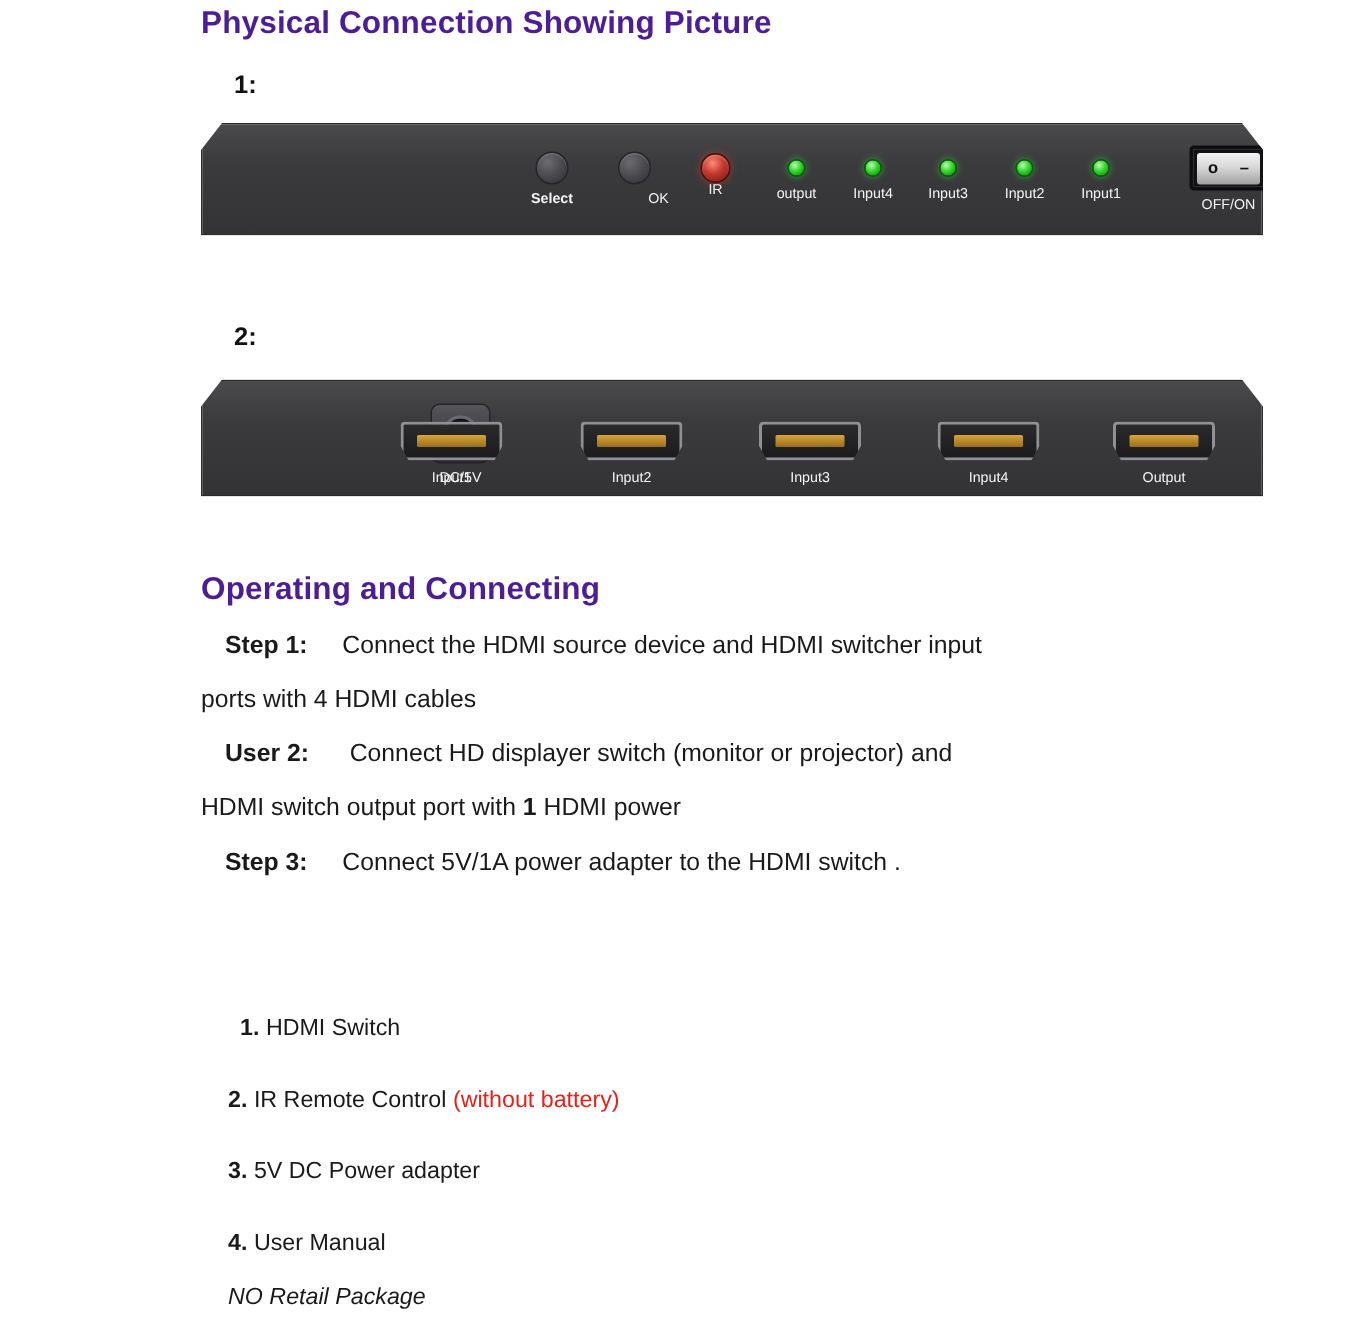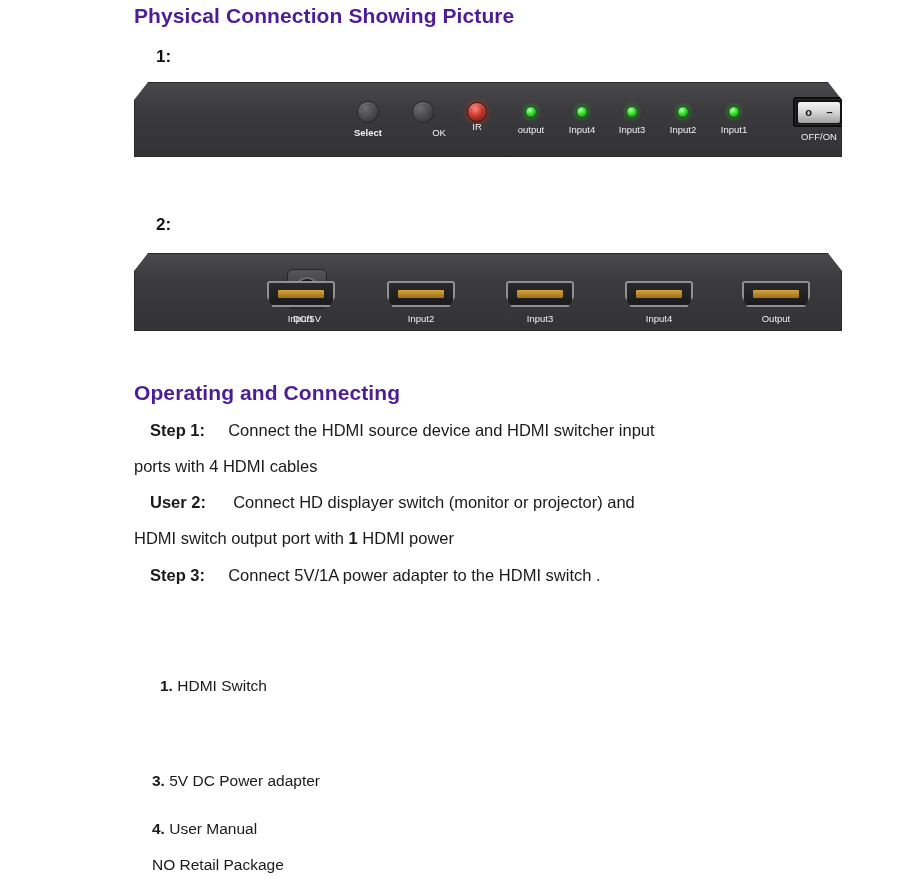--- a/index.html
+++ b/index.html
@@ -320,26 +320,31 @@
     <span style="display:inline-block;width:14px;"></span>
     <span>Connect 5V/1A power adapter to the HDMI switch .</span>
   </div>
 
 
   <div class="pkg-line" style="left:140px; top:677px;margin-left:20px;">
     <span class="num">1.</span>
     <span>HDMI Switch</span>
   </div>
 
+  <div class="pkg-line" style="left:152px; top:725px;">
+    <span class="num">2.</span>
+    <span>IR Remote Control</span>
+    <span class="red">(without battery)</span>
+  </div>
 
   <div class="pkg-line" style="left:152px; top:772px;">
     <span class="num">3.</span>
     <span>5V DC Power adapter</span>
   </div>
 
   <div class="pkg-line" style="left:152px; top:820px;">
     <span class="num">4.</span>
     <span>User Manual</span>
   </div>
 
-  <div class="pkg-line" style="left:152px; top:856px;">NO Retail Package</div>
+  <div class="pkg-line" style="left:152px; top:856px;font-style:italic;">NO Retail Package</div>
 
 </div>
 
 </body></html>

